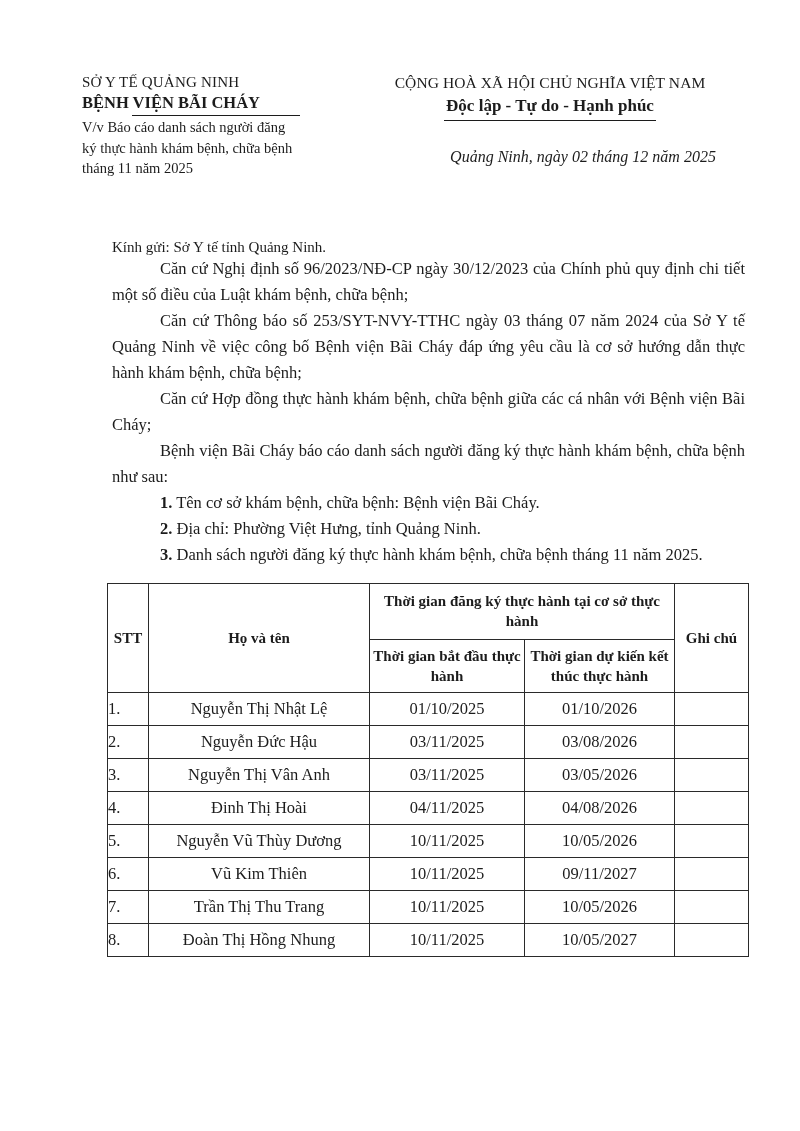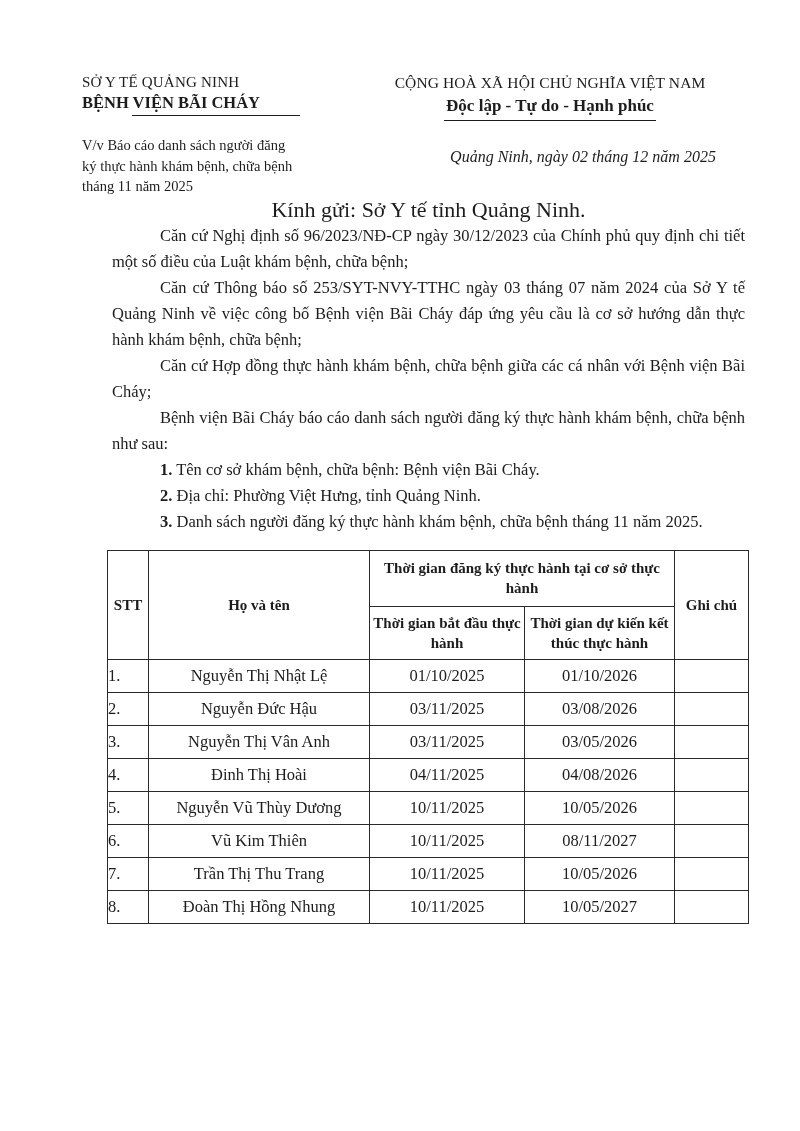--- a/index.html
+++ b/index.html
@@ -42,21 +42,21 @@
     margin: 2px auto 0 auto;
   }
   .doc-number {
     font-size: 15.5px;
     margin-top: 23px;
     line-height: 1.3;
   }
   .doc-subject {
     font-size: 14.5px;
     line-height: 1.42;
-    margin-top: 19px;
+    margin-top: 1px;
   }
   .national-block {
     flex: 1;
     text-align: center;
   }
   .national-motto-line1 {
     font-size: 15.5px;
     line-height: 1.3;
     letter-spacing: 0.1px;
   }
@@ -76,22 +76,22 @@
     margin-top: 27px;
     margin-left: 66px;
   }
 
   
   .doc-body {
     padding: 0 55px 0 112px;
     box-sizing: border-box;
   }
   .salutation {
-    text-align: center;
-    font-size: 22px;
+    font-size: 15px;
+    margin-top: 60px;
   }
   .paragraphs {
   }
   .para {
     font-size: 16.5px;
     line-height: 26px;
     text-align: justify;
     text-indent: 48px;
     margin: 0;
   }
@@ -247,21 +247,21 @@
       <td class="c-name">Nguyễn Vũ Thùy Dương</td>
       <td class="c-date">10/11/2025</td>
       <td class="c-date">10/05/2026</td>
       <td class="c-note"></td>
     </tr>
 
     <tr class="data-row">
       <td class="c-stt">6.</td>
       <td class="c-name">Vũ Kim Thiên</td>
       <td class="c-date">10/11/2025</td>
-      <td class="c-date">08/11/2027</td>
+      <td class="c-date">09/11/2027</td>
       <td class="c-note"></td>
     </tr>
 
     <tr class="data-row">
       <td class="c-stt">7.</td>
       <td class="c-name">Trần Thị Thu Trang</td>
       <td class="c-date">10/11/2025</td>
       <td class="c-date">10/05/2026</td>
       <td class="c-note"></td>
     </tr>

